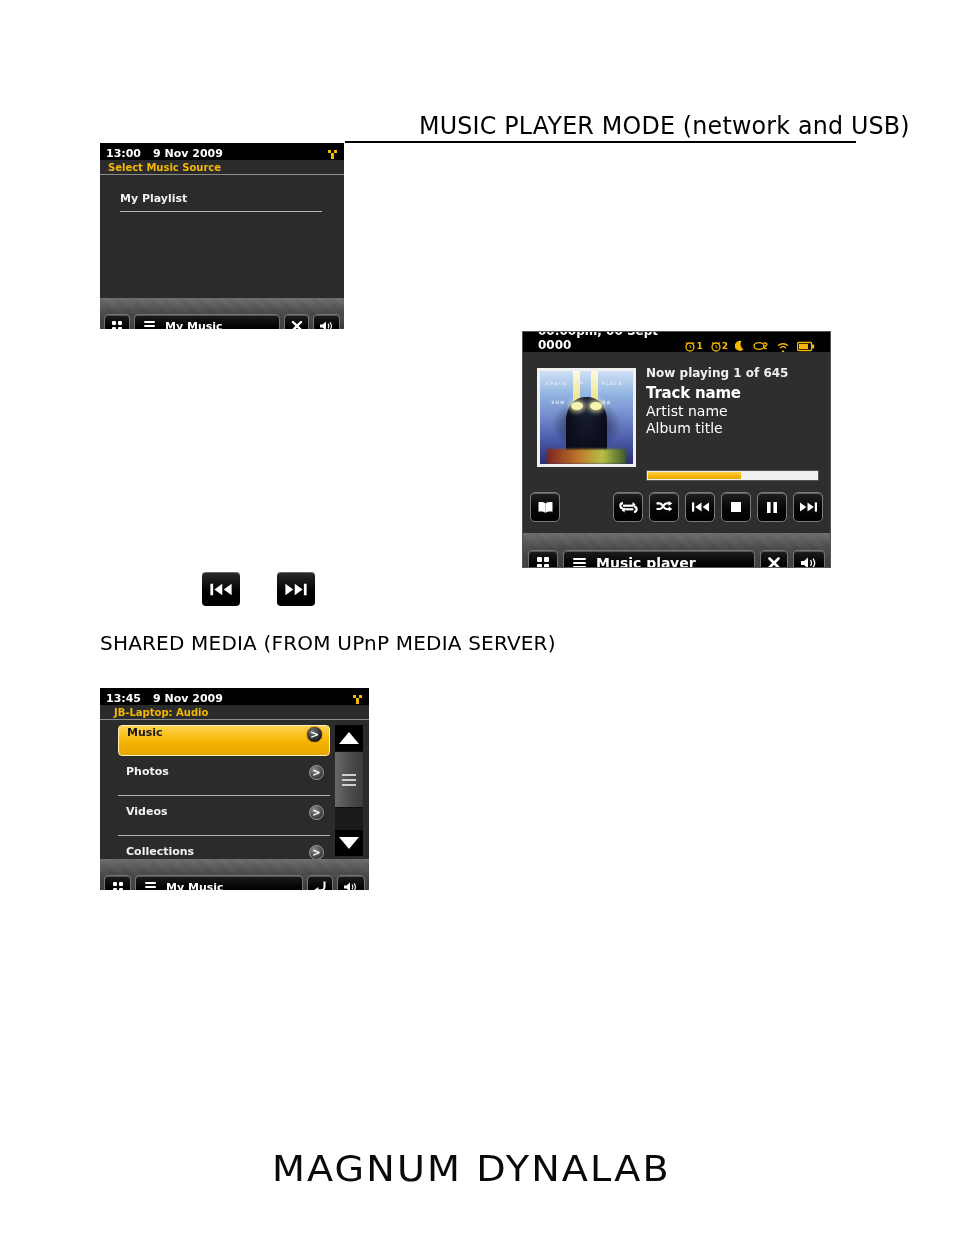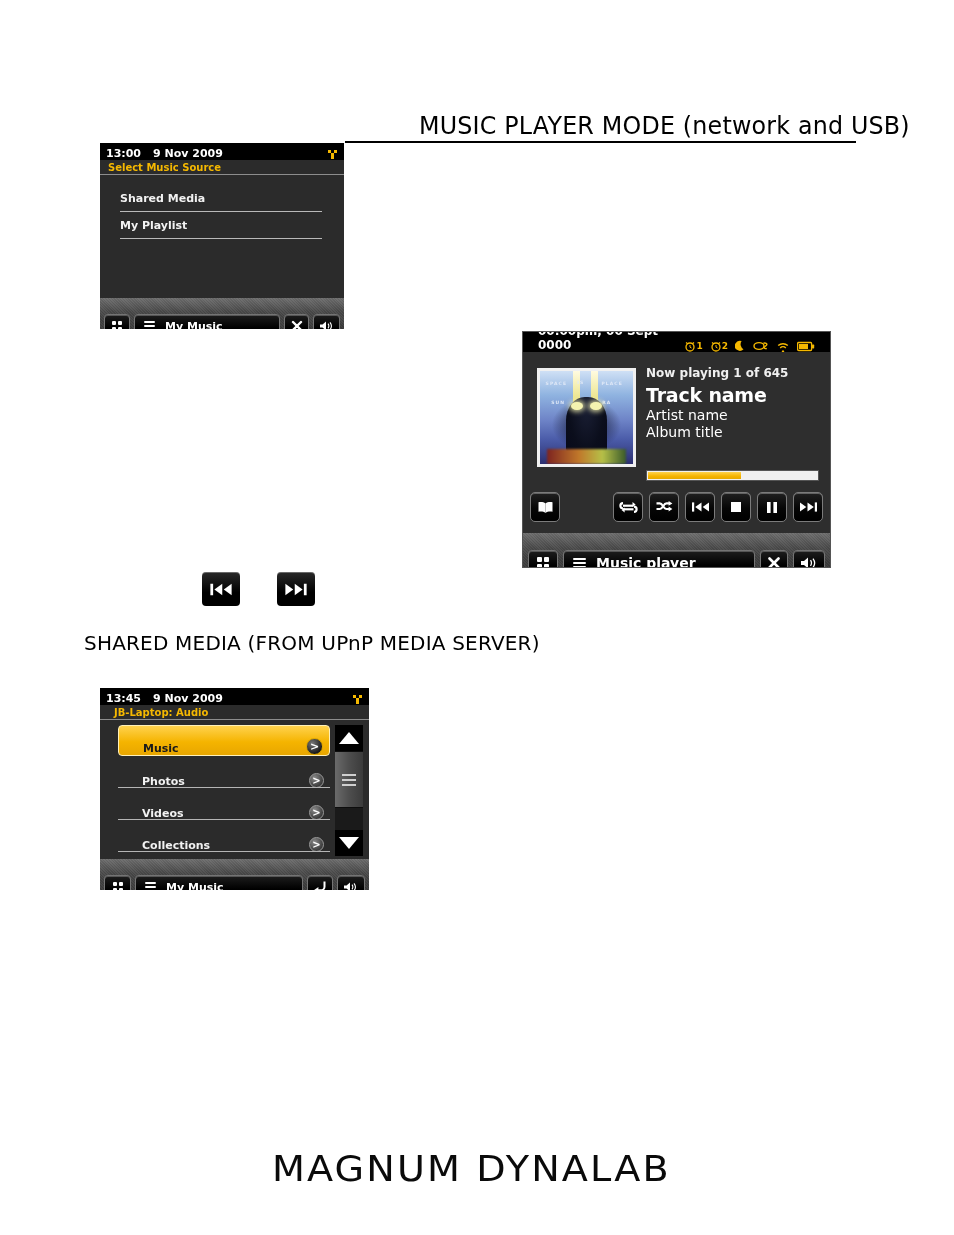--- a/index.html
+++ b/index.html
@@ -35,21 +35,21 @@
   }
   #heading-rule {
     position: absolute;
     left: 345px;
     top: 141px;
     width: 511px;
     height: 2px;
     background: #000;
   }
   #section-heading {
-    left: 84px;
+    left: 100px;
     top: 631px;
     font-size: 20px;
   }
 
   
   #brand {
     position: absolute;
     left: 272px;
     top: 1148px;
     font-family: "DejaVu Sans", sans-serif;
@@ -161,28 +161,28 @@
   #screen-shared .titlebar { height: 15px; font-size: 10px; padding: 0 14px; }
   #screen-shared .toolbar { height: 31px; padding: 3px 4px; gap: 4px; }
   #screen-shared .tb-btn { height: 24px; }
   #screen-shared .list-area {
     position: absolute;
     left: 18px; top: 37px; right: 39px; bottom: 34px;
   }
   #screen-shared .sm-row {
     height: 31px;
     display: flex;
-    align-items: flex-end;
+    align-items: flex-start;
     position: relative;
     color: #f2f2f2;
     font-weight: bold;
     font-size: 11px;
-    padding-left: 24px;
-    box-sizing: border-box;
-    margin-bottom: 1px;
+    padding-left: 8px;
+    box-sizing: border-box;
+    margin-bottom: 9px;
   }
   #screen-shared .sm-row .rule {
     position: absolute; left: 0; right: 0; bottom: 0; height: 1px; background: #b5b5b5;
   }
   #screen-shared .sm-row.selected {
     background: linear-gradient(#ffd24d, #f5b400 55%, #e8a600);
     color: #1a1a1a;
     border-radius: 4px;
     border: 1px solid #fff0b8;
   }
@@ -285,21 +285,21 @@
     font-weight: bold; text-align: center; white-space: nowrap;
   }
   #np-art .t.tl { left: 6%; top: 11%; }
   #np-art .t.tm { left: 40%; top: 10%; }
   #np-art .t.tr { left: 66%; top: 11%; }
   #np-art .t.bl { left: 12%; top: 31%; }
   #np-art .t.br { left: 67%; top: 31%; }
 
   #np-info { position: absolute; left: 123px; top: 14px; right: 12px; }
   #np-count { color: #f0f0f0; font-size: 12px; font-weight: bold; }
-  #np-track { color: #ffffff; font-size: 19px; font-weight: bold; margin-top: 4px; letter-spacing: -0.2px; }
+  #np-track { color: #ffffff; font-size: 15px; font-weight: bold; margin-top: 4px; letter-spacing: -0.2px; }
   #np-artist, #np-album { color: #ffffff; font-size: 14px; margin-top: 1px; }
   #np-progress {
     position: absolute; left: 123px; top: 118px; right: 11px; height: 11px;
     background: #f0f0f0;
     border: 1px solid #555;
     box-sizing: border-box;
     padding: 1px;
   }
   #np-progress .fill { height: 100%; background: linear-gradient(#ffd24d, #f5b400 60%, #e8a800); }
 
@@ -362,24 +362,20 @@
             <rect x="4" y="3" width="3" height="3" fill="#f5b800"></rect>
             <rect x="4" y="6" width="3" height="3" fill="#f5b800"></rect>
           </svg>
       </span>
     </span>
   </div>
 
   <div class="titlebar">Select Music Source</div>
 
   <div class="list-area" style="padding-top:10px;">
-    <div class="list-row">
-      <span>Shared Media</span>
-      <span class="rule"></span>
-    </div>
     <div class="list-row">
       <span>My Playlist</span>
       <span class="rule"></span>
     </div>
   </div>
 
   <div class="toolbar">
     <div class="tb-btn" style="width:26px;">
       <span class="dots4">
         <i style="width:4px;height:4px;"></i>

